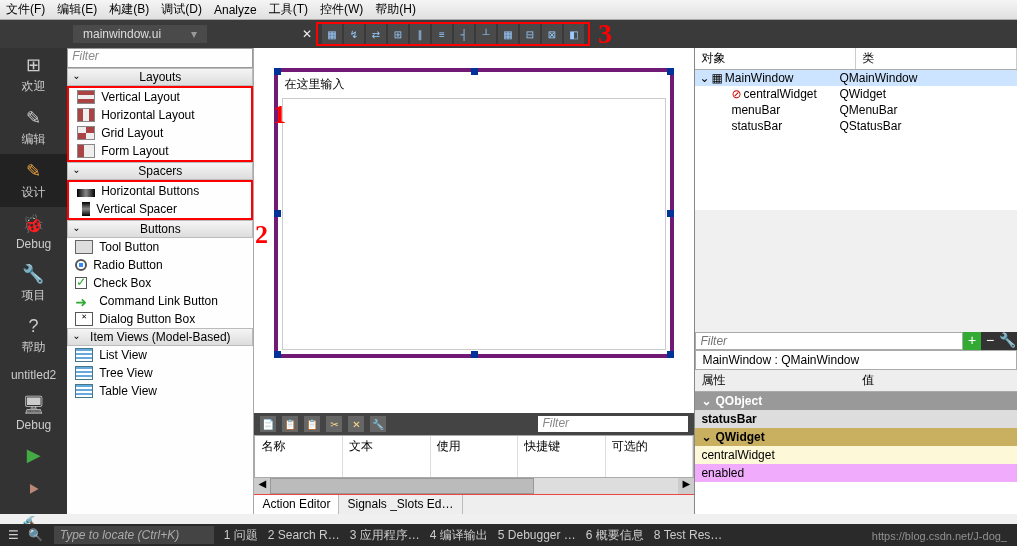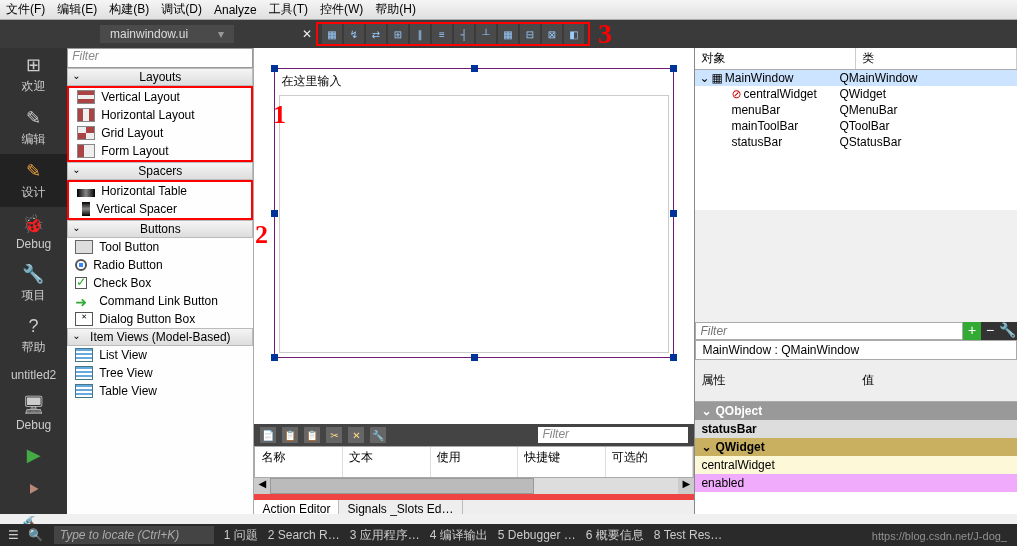--- a/index.html
+++ b/index.html
@@ -1,20 +1,20 @@
 <!DOCTYPE html>
 <html><head>
 <meta charset="utf-8">
 <style>
 * { margin:0; padding:0; box-sizing:border-box; font-family:"Microsoft YaHei",Arial,sans-serif; font-size:12px; }
 body { width:1017px; height:546px; background:#f0f0f0; overflow:hidden; position:relative; }
 .menubar { height:20px; background:linear-gradient(#f5f5f5,#e0e0e0); display:flex; align-items:center; padding:0 6px; gap:12px; border-bottom:1px solid #aaa; }
 .menubar span { cursor:default; }
 .topbar { height:28px; background:#3a3a3a; display:flex; align-items:center; color:#ddd; }
-.tab-area { width:300px; padding-left:100px; display:flex; align-items:center; }
+.tab-area { width:300px; padding-left:73px; display:flex; align-items:center; }
 .tab { background:#4a4a4a; padding:2px 10px; display:flex; align-items:center; gap:30px; }
 .tab .x { color:#999; }
 .toolbar-icons { display:flex; gap:2px; padding:0 4px; border:2px solid red; margin-left:2px; }
 .toolbar-icons .ti { width:20px; height:20px; background:#4a4a4a; display:flex; align-items:center; justify-content:center; font-size:10px; color:#9cf; }
 .ann3 { color:red; font-size:28px; font-family:cursive; margin-left:8px; font-weight:bold; }
 .main-row { display:flex; height:466px; }
 .left-rail { width:70px; background:#333; display:flex; flex-direction:column; align-items:center; color:#ccc; font-size:10px; }
 .left-rail .li { width:100%; text-align:center; padding:6px 0; }
 .left-rail .li.active { background:#222; }
 .left-rail .ico { font-size:18px; display:block; margin-bottom:2px; color:#ccc; }
@@ -26,49 +26,49 @@
 .cat-header { background:linear-gradient(#f5f5f5,#ddd); text-align:center; padding:1px 0; border:1px solid #bbb; font-size:12px; position:relative; }
 .cat-header .chev { position:absolute; left:4px; font-size:10px; }
 .wi { display:flex; align-items:center; gap:6px; padding:2px 4px 2px 8px; border-bottom:0; }
 .wi .wicon { width:18px; height:14px; display:inline-block; }
 .box-layouts { border:2px solid red; }
 .box-spacers { border:2px solid red; }
 .ann1 { position:absolute; left:273px; top:100px; color:red; font-size:26px; font-family:cursive; font-weight:bold; }
 .ann2 { position:absolute; left:255px; top:220px; color:red; font-size:26px; font-family:cursive; font-weight:bold; }
 .center-col { flex:1; display:flex; flex-direction:column; background:#fff; }
 .design-area { flex:1; position:relative; padding:10px 20px; }
-.form-canvas { margin:10px auto; width:400px; height:290px; background:#fff; border:1px solid #701a75; position:relative; }
+.form-canvas { margin:10px auto; width:400px; height:290px; background:#fff; border:4px solid #701a75; position:relative; }
 .form-canvas .title-input { position:absolute; left:6px; top:4px; font-size:12px; }
 .form-canvas .dotgrid { position:absolute; left:4px; top:26px; right:4px; bottom:4px; background:radial-gradient(#bbb 0.5px,transparent 0.5px); background-size:8px 8px; border:1px solid #ccc; }
 .sel-handle { position:absolute; width:7px; height:7px; background:#003399; }
 .action-toolbar { height:22px; background:#444; display:flex; align-items:center; gap:6px; padding:0 6px; }
 .action-toolbar .ai { width:16px; height:16px; background:#666; font-size:10px; display:flex; align-items:center; justify-content:center; color:#fd8; }
 .action-toolbar .filt { margin-left:auto; width:150px; height:16px; background:#fff; color:#888; padding:0 4px; font-style:italic; }
-.action-table { height:32px; background:#fff; display:flex; border:1px solid #aaa; }
+.action-table { height:43px; background:#fff; display:flex; border:1px solid #aaa; }
 .action-table .col { flex:1; padding:2px 6px; border-right:1px solid #ddd; }
-.bottom-tabs { height:20px; background:#eee; display:flex; border-top:6px solid #ef4444; font-size:11px; }
+.bottom-tabs { height:20px; background:#eee; display:flex; border-top:1px solid #ef4444; font-size:11px; }
 .bottom-tabs .bt { padding:2px 8px; border-right:1px solid #bbb; }
 .bottom-tabs .bt:first-child { background:#fff; }
 .right-col { width:336px; display:flex; flex-direction:column; border-left:1px solid #888; }
 .obj-header { display:flex; background:#fff; border-bottom:1px solid #aaa; }
 .obj-header .oh { flex:1; padding:2px 6px; font-weight:normal; border-right:1px solid #ccc; }
 .obj-tree { background:#fff; flex:0 0 140px; overflow:auto; }
 .obj-row { display:flex; padding:1px 0; }
 .obj-row.sel { background:#cce4ff; }
 .obj-row .c1 { width:140px; padding-left:4px; white-space:nowrap; overflow:hidden; display:flex; align-items:center; gap:2px; }
 .obj-row .c2 { flex:1; padding-left:4px; }
 .obj-row .indent2 { padding-left:36px; }
 .prop-filter-row { display:flex; align-items:center; background:#ddd; }
 .prop-filter-row input { flex:1; font-style:italic; border:1px solid #aaa; padding:1px 4px; font-size:12px; }
 .prop-filter-row .btn { width:18px; height:18px; background:#333; color:#fff; text-align:center; font-size:14px; line-height:16px; }
 .prop-filter-row .btn.plus { background:#3a3; }
 .prop-instance { padding:2px 6px; border:1px solid #aaa; background:#fff; }
 .prop-grid { flex:1; background:#fff; overflow:auto; }
 .prop-head { display:flex; background:#eee; border-bottom:1px solid #aaa; }
-.prop-head span { flex:1; padding:12px 6px; }
+.prop-head span { flex:1; padding:2px 6px; }
 .prop-section { background:#999; color:#fff; padding:2px 6px; font-weight:bold; display:flex; align-items:center; gap:4px; }
 .prop-section.q2 { background:#c9b060; color:#000; }
 .prop-row { display:flex; padding:2px 6px; }
 .prop-row.y1 { background:#fcf8d8; }
 .prop-row.y2 { background:#f0abfc; }
 .prop-row span { flex:1; }
 .statusbar { position:absolute; bottom:0; left:0; right:0; height:22px; background:#2a2a2a; display:flex; align-items:center; color:#ccc; font-size:11px; gap:10px; padding:0 8px; }
 .statusbar .loc { width:160px; background:#444; padding:2px 6px; color:#aaa; font-style:italic; }
 .watermark { position:absolute; right:10px; bottom:4px; color:#bbb; font-size:11px; opacity:.7; }
 .icon-vlay { background:linear-gradient(to bottom,#a44 33%,transparent 33%,transparent 66%,#a44 66%),#eee; border:1px solid #888; }
@@ -167,21 +167,21 @@
         </div>
       <div class="wi">
           <span class="wicon icon-formlay"></span>
           <span>Form Layout</span>
         </div>
     </div>
     <div class="cat-header"><span class="chev">⌄</span><span>Spacers</span></div>
     <div class="box-spacers">
       <div class="wi">
           <span class="wicon icon-hspacer"></span>
-          <span>Horizontal Table</span>
+          <span>Horizontal Buttons</span>
         </div>
       <div class="wi">
           <span class="wicon icon-vspacer"></span>
           <span>Vertical Spacer</span>
         </div>
     </div>
     <div class="cat-header"><span class="chev">⌄</span><span>Buttons</span></div>
     <div class="wi">
         <span class="wicon icon-tool"></span>
         <span>Tool Button</span>
@@ -279,24 +279,20 @@
             <span style="color:#c00">⊘</span> 
             <span>centralWidget</span>
           </span>
           <span class="c2">QWidget</span>
         </div>
       <div class="obj-row">
           <span class="c1 indent2">menuBar</span>
           <span class="c2">QMenuBar</span>
         </div>
       <div class="obj-row">
-          <span class="c1 indent2">mainToolBar</span>
-          <span class="c2">QToolBar</span>
-        </div>
-      <div class="obj-row">
           <span class="c1 indent2">statusBar</span>
           <span class="c2">QStatusBar</span>
         </div>
     </div>
     <div style="flex:1"></div>
     <div class="prop-filter-row">
       <input placeholder="Filter" style="">
       <span class="btn plus">+</span>
       <span class="btn">−</span>
       <span class="btn">🔧</span>

